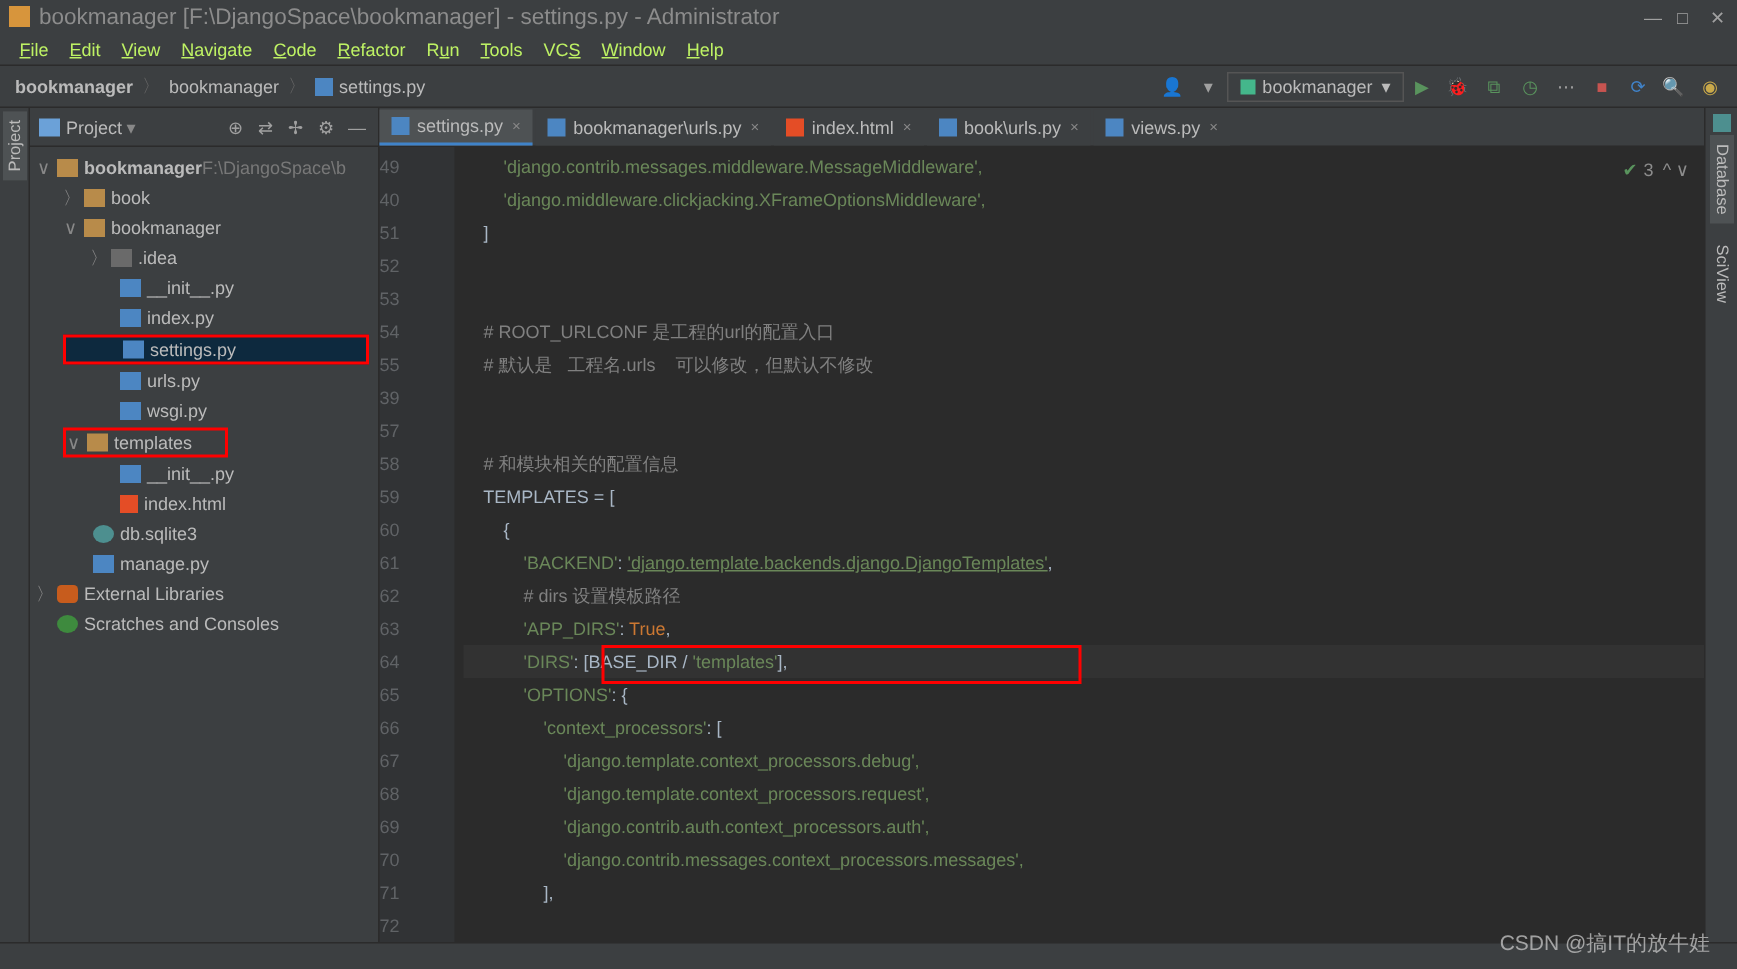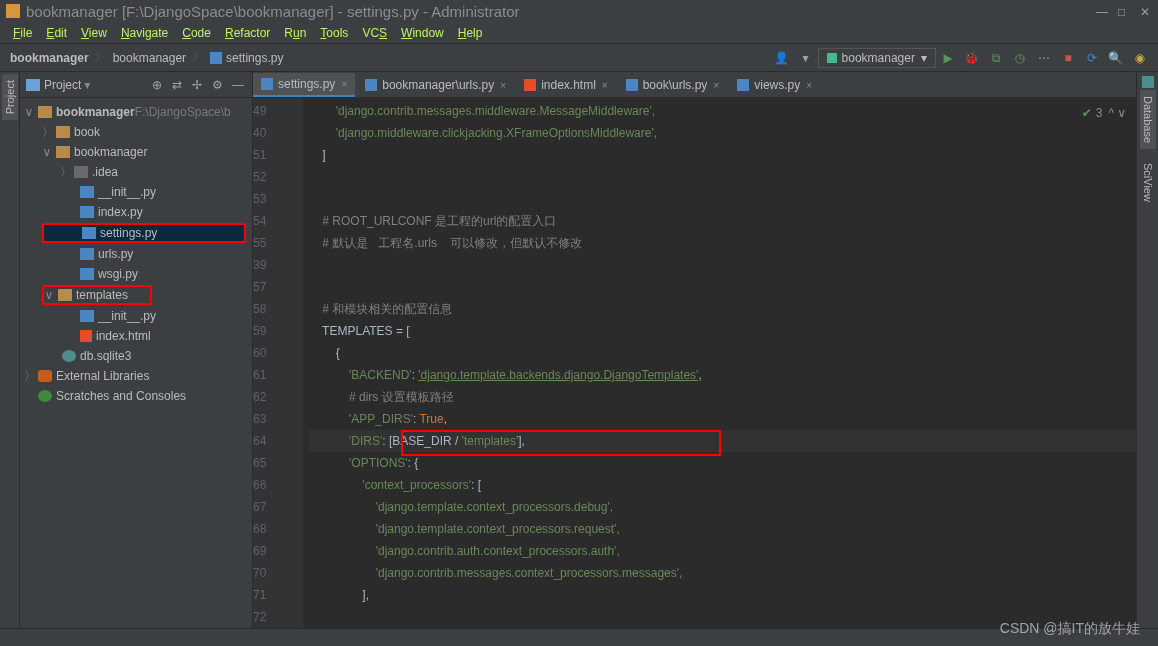--- a/index.html
+++ b/index.html
@@ -192,20 +192,24 @@
           <span>__init__.py</span>
         </div>
       <div class="node" style="padding-left:56px">
           <span class="ic html"></span>
           <span>index.html</span>
         </div>
       <div class="node" style="padding-left:38px">
           <span class="ic db"></span>
           <span>db.sqlite3</span>
         </div>
+      <div class="node" style="padding-left:38px">
+          <span class="ic py"></span>
+          <span>manage.py</span>
+        </div>
       <div class="node" style="padding-left:4px">
           <span class="ar">〉</span>
           <span class="ic lib"></span>
           <span>External Libraries</span>
         </div>
       <div class="node" style="padding-left:14px">
           <span class="ic scr"></span>
           <span>Scratches and Consoles</span>
         </div>
     </div>

